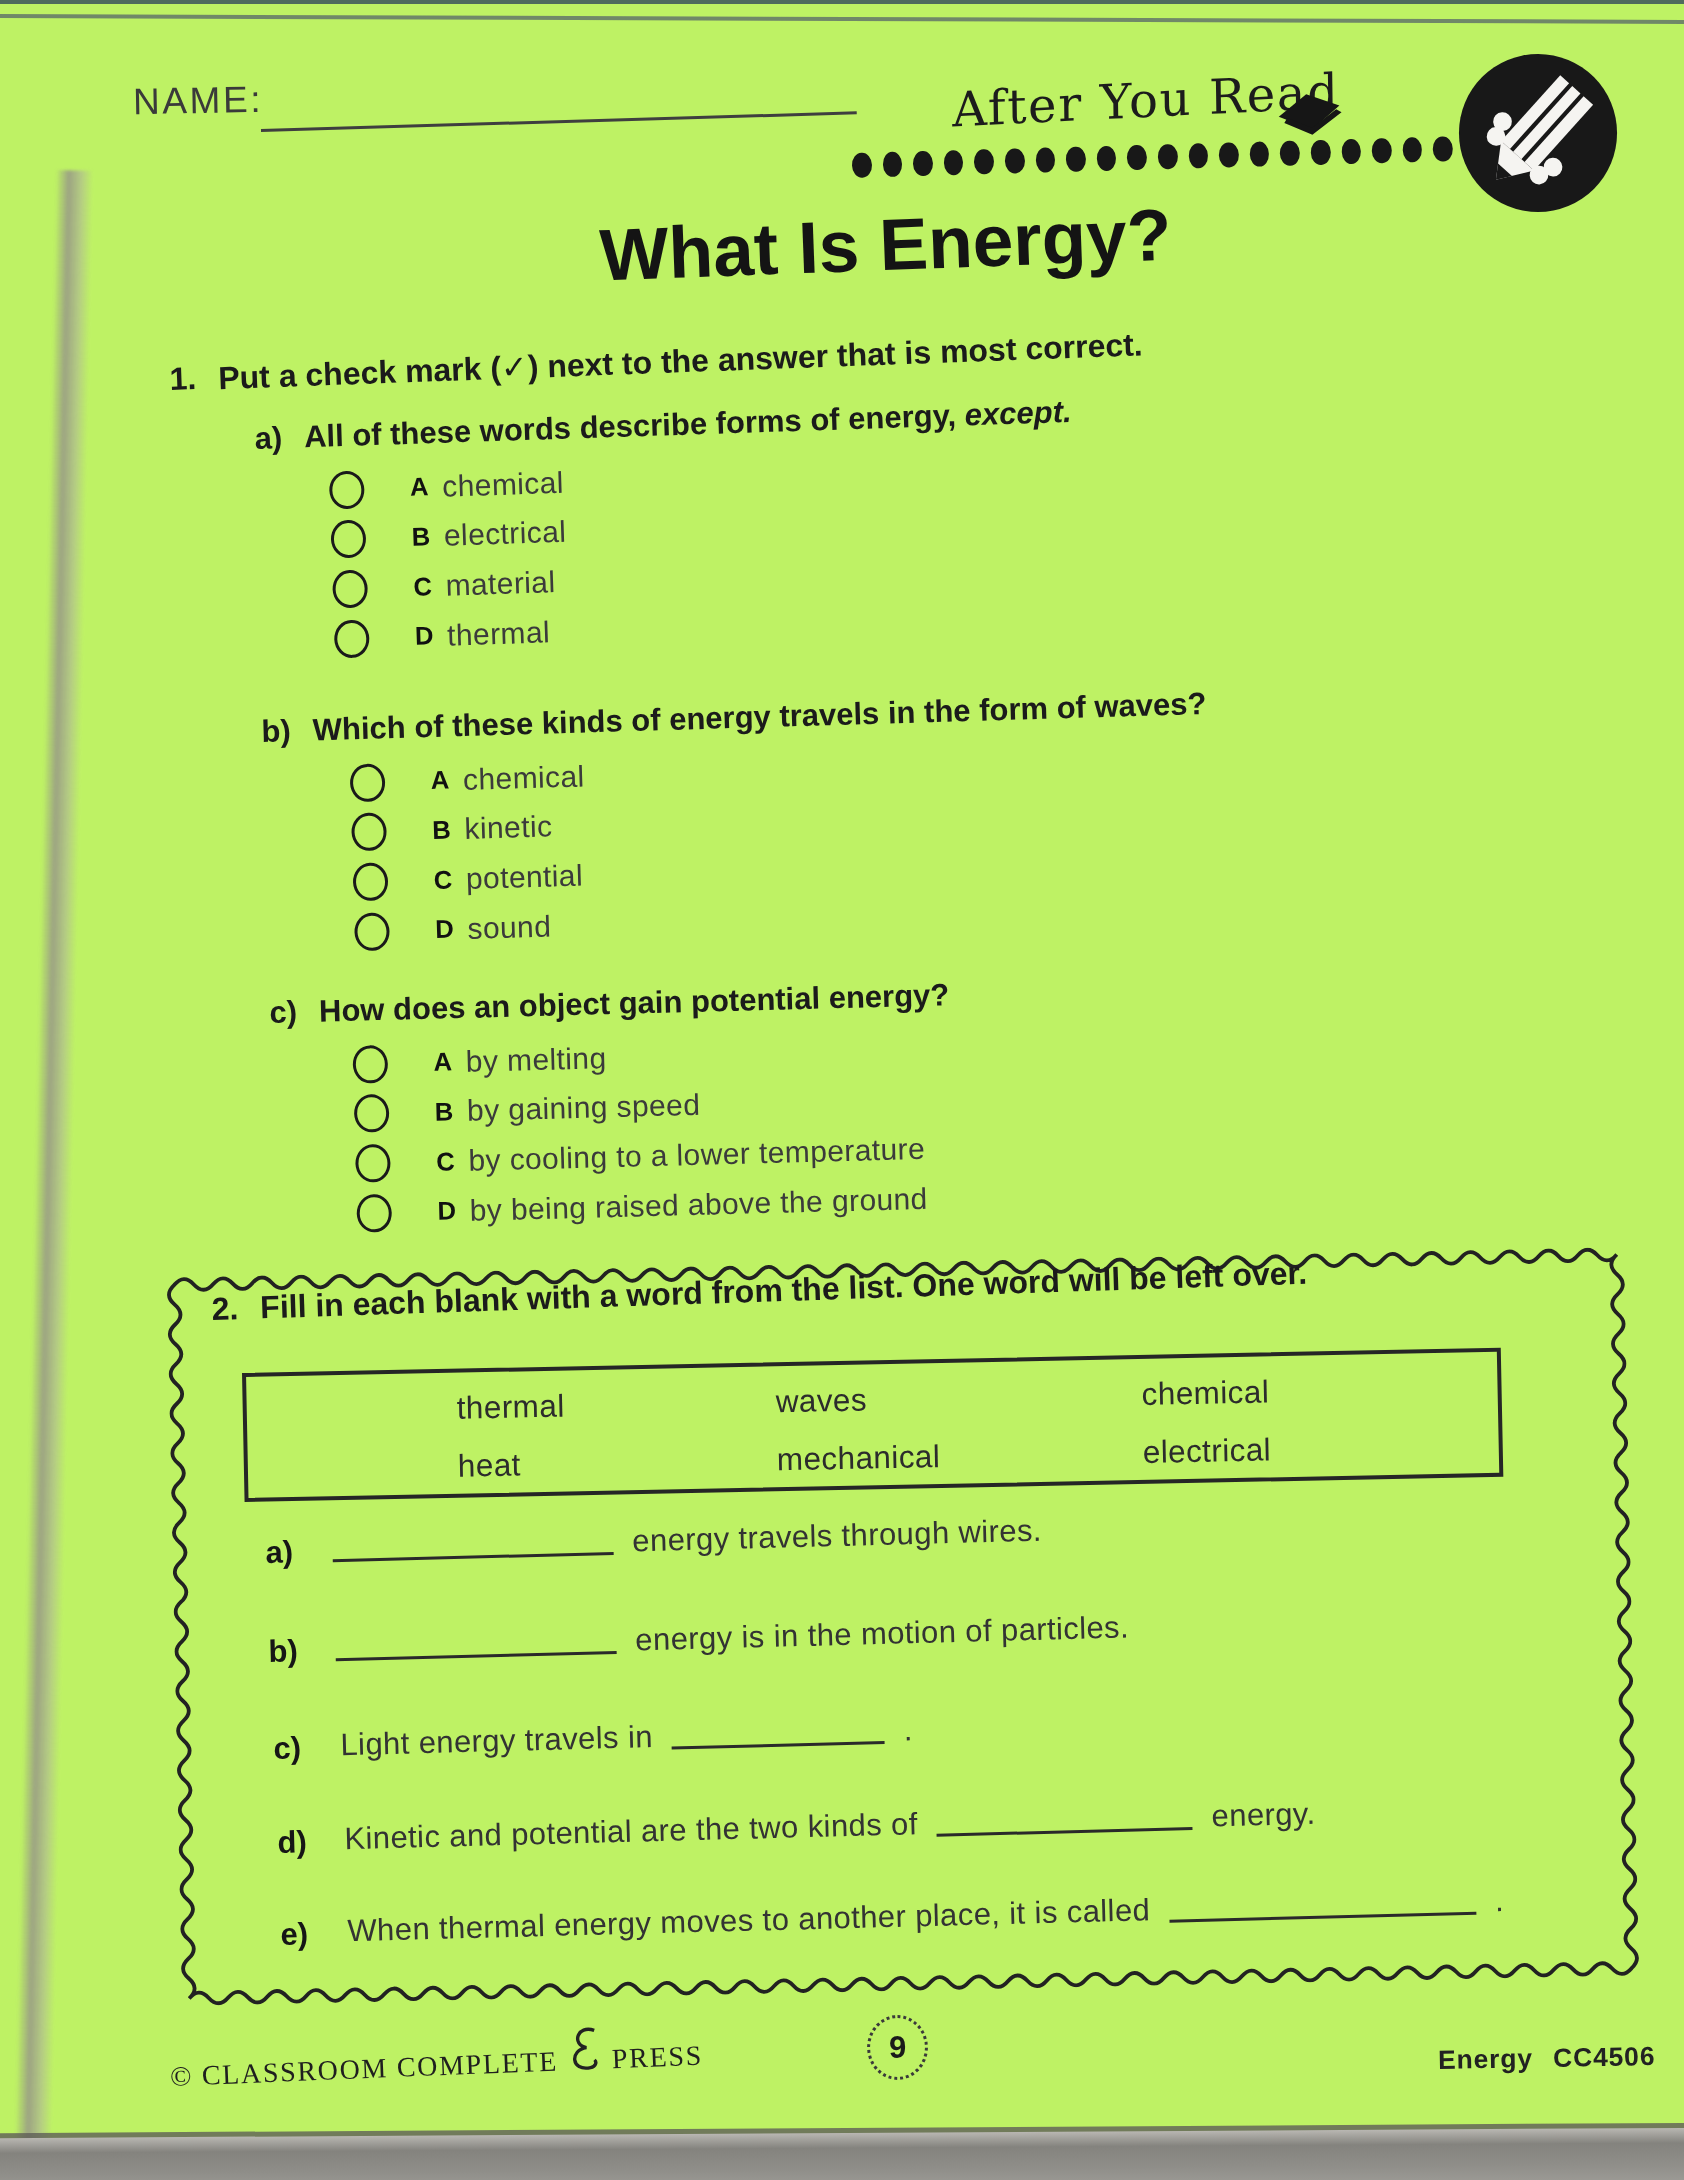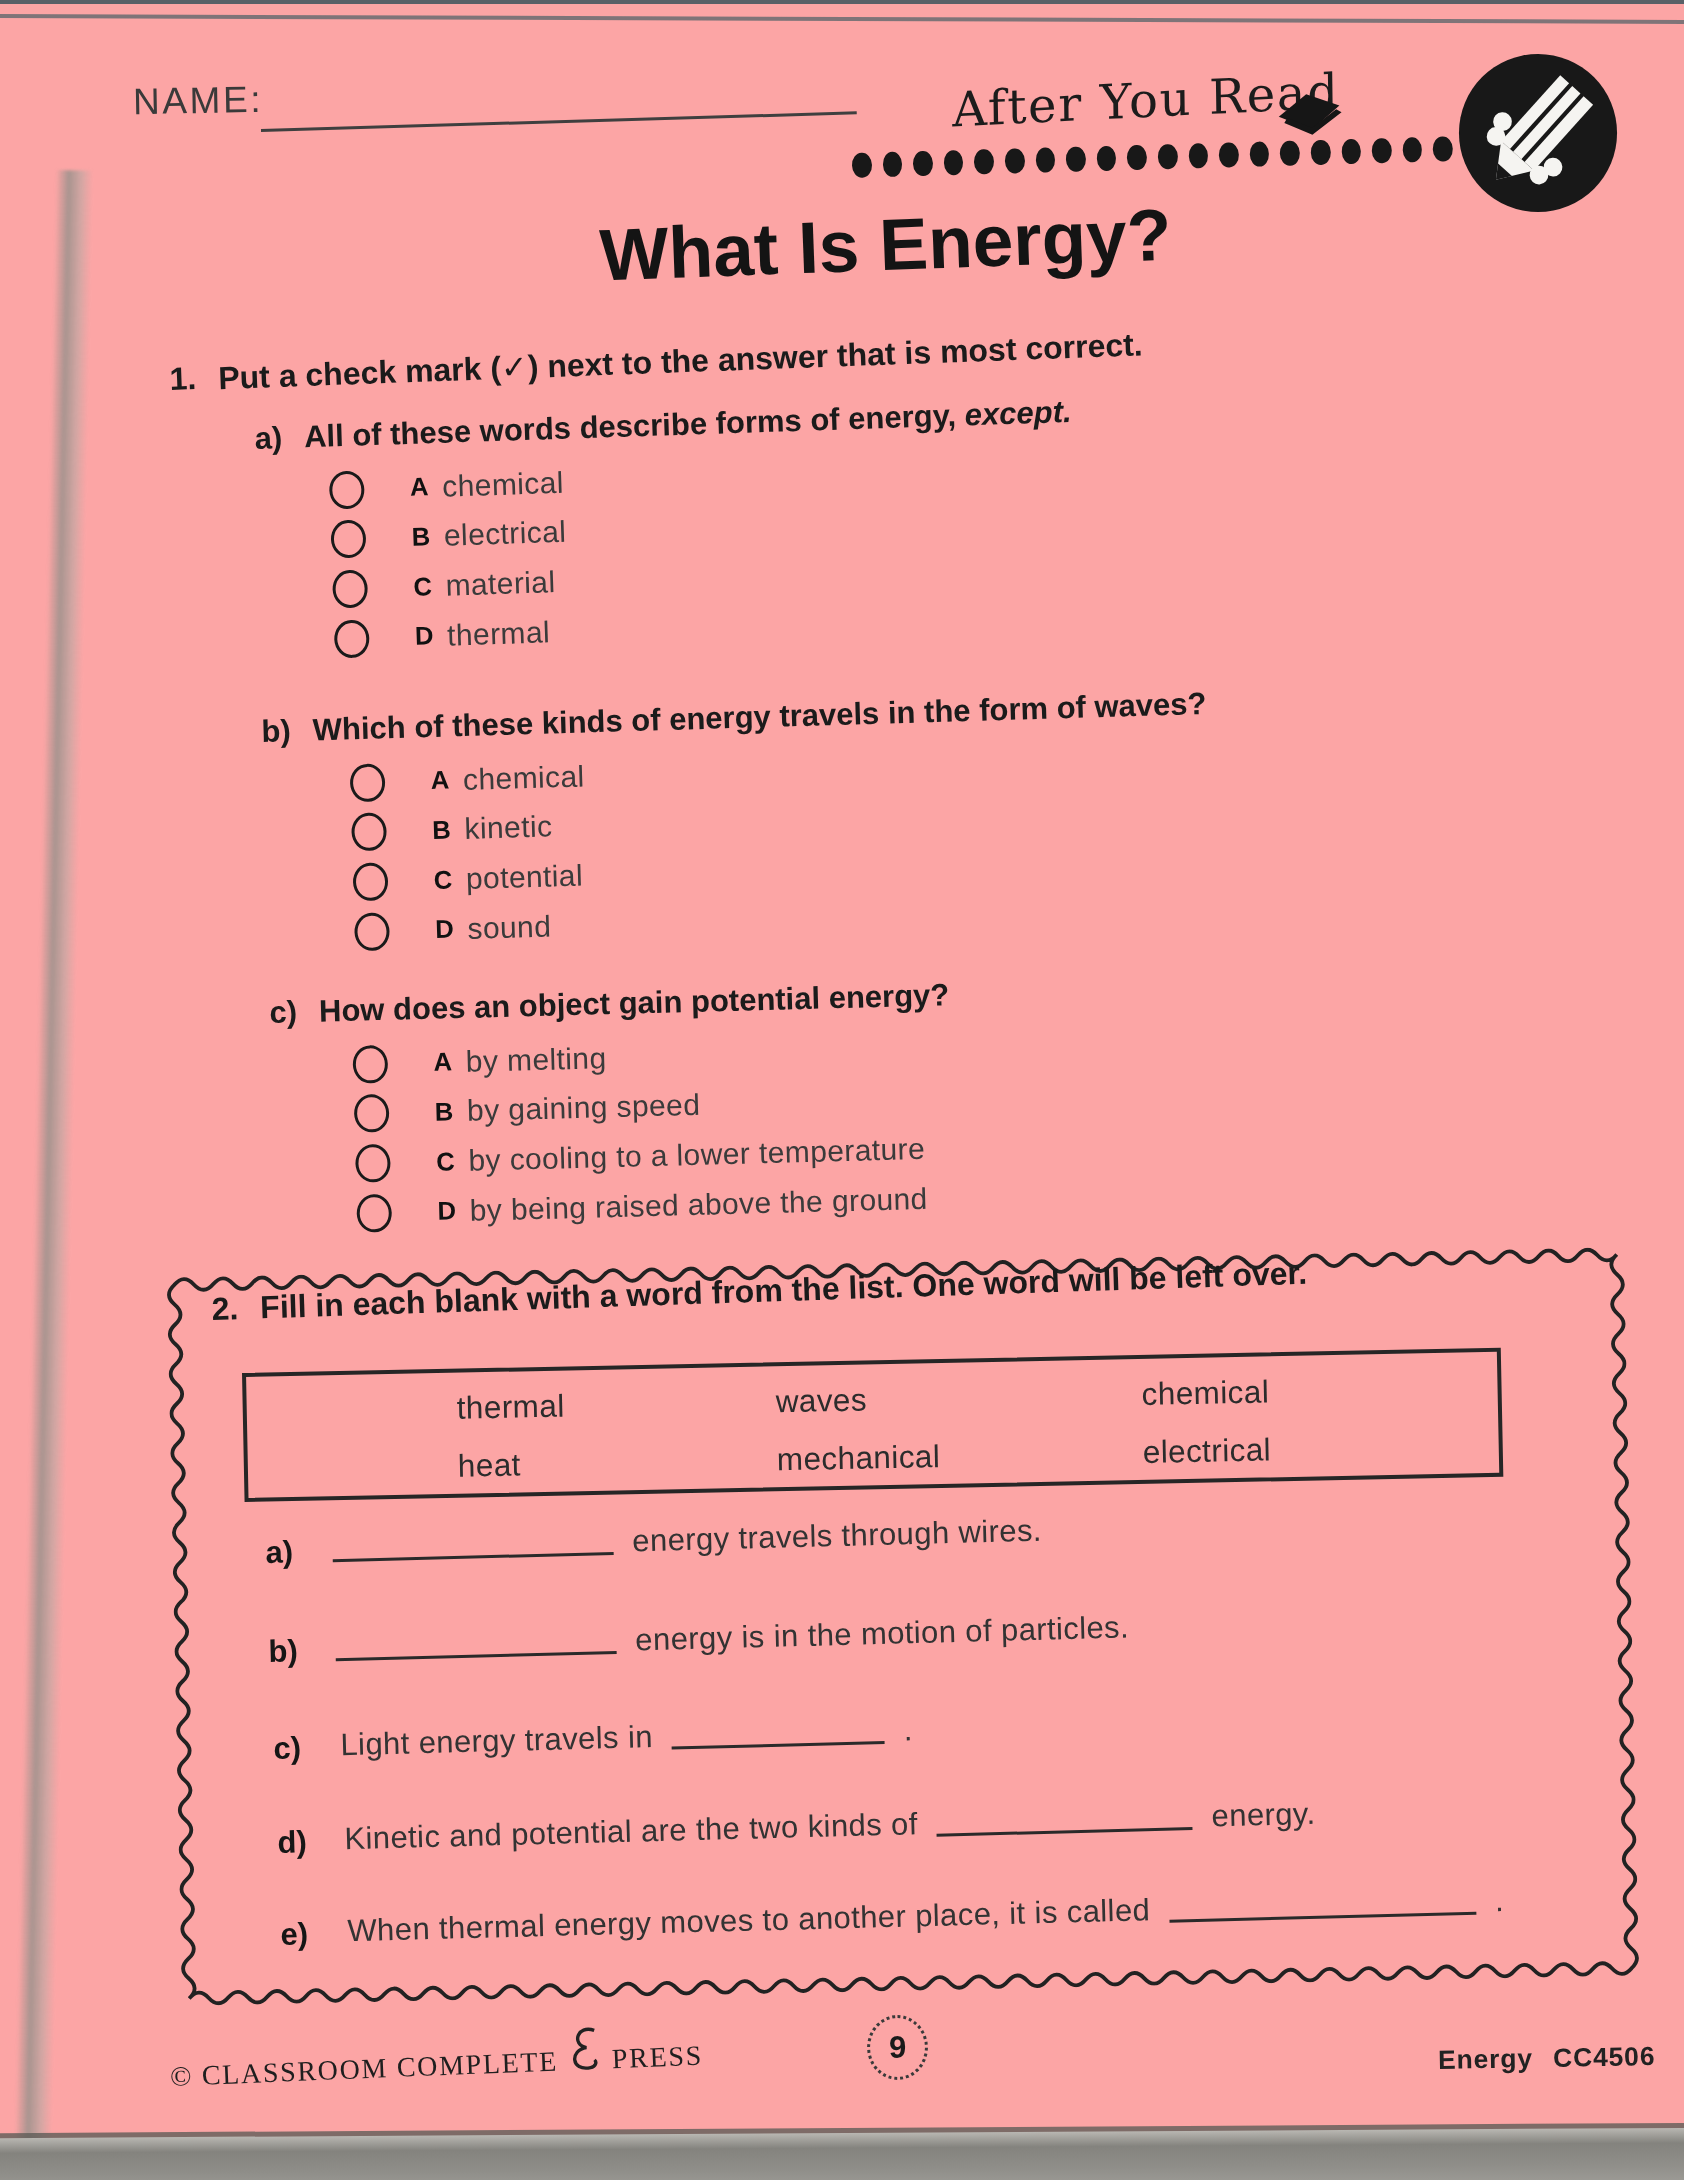--- a/index.html
+++ b/index.html
@@ -1,16 +1,16 @@
 <!DOCTYPE html>
 <html style="font-size:13.6px"><head>
 <meta charset="utf-8">
 <style>
   html,body{margin:0;padding:0;background:#ffffff;}
-  #page{position:relative;width:1685px;height:2181px;background:#fca5a5;overflow:hidden;
+  #page{position:relative;width:1685px;height:2181px;background:#bef264;overflow:hidden;
         font-family:"Liberation Sans","DejaVu Sans",sans-serif;color:#222;}
   .abs{position:absolute;}
 
   
   .scan-top-strip{left:0;top:0;width:1685px;height:4.3px;background:#3c545c;opacity:.85;}
   .scan-top-line{left:-17px;top:17px;width:1738px;height:4.3px;background:#55646a;opacity:.75;transform:rotate(.2deg);}
   .scan-left-band{left:56px;top:170px;width:37px;height:1985px;
       background:linear-gradient(90deg,rgba(150,146,140,0),rgba(148,144,138,.8) 35%,rgba(172,168,162,.5) 70%,rgba(182,178,172,0));
       filter:blur(1.7px);transform:rotate(1.2deg);transform-origin:top left;}
   .scan-bottom-band{left:-8.5px;top:2133px;width:1712px;height:60px;

